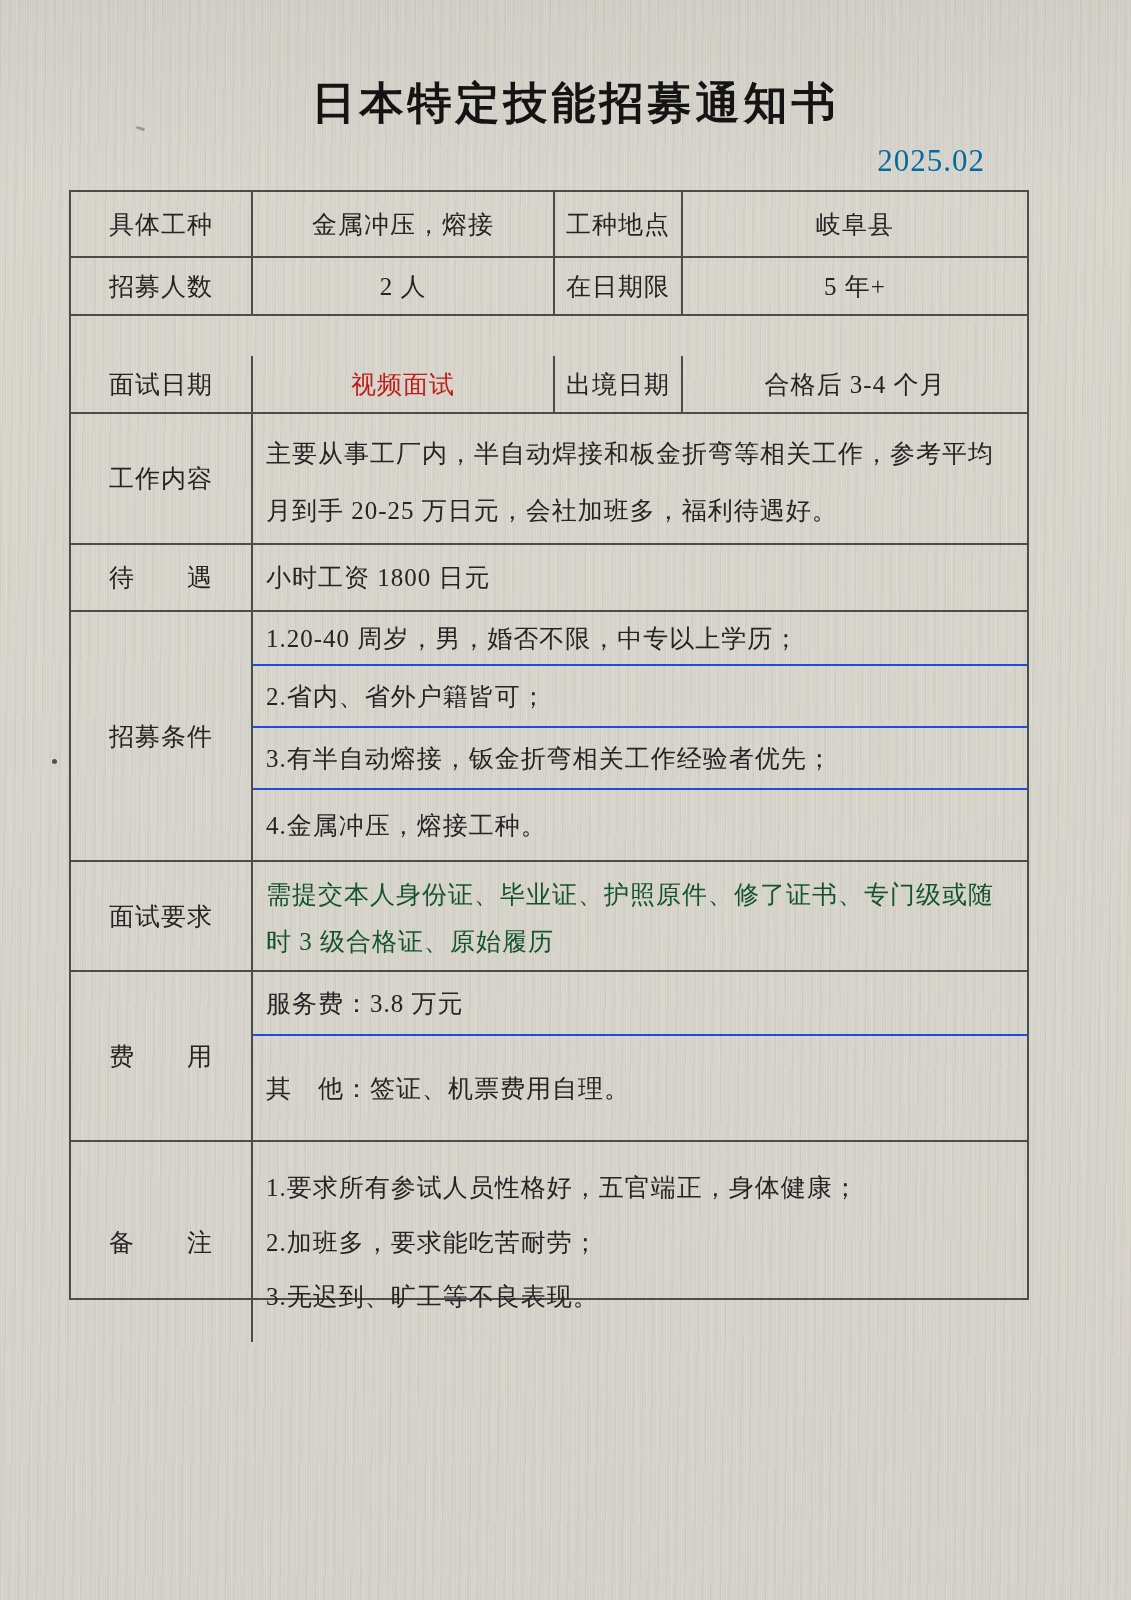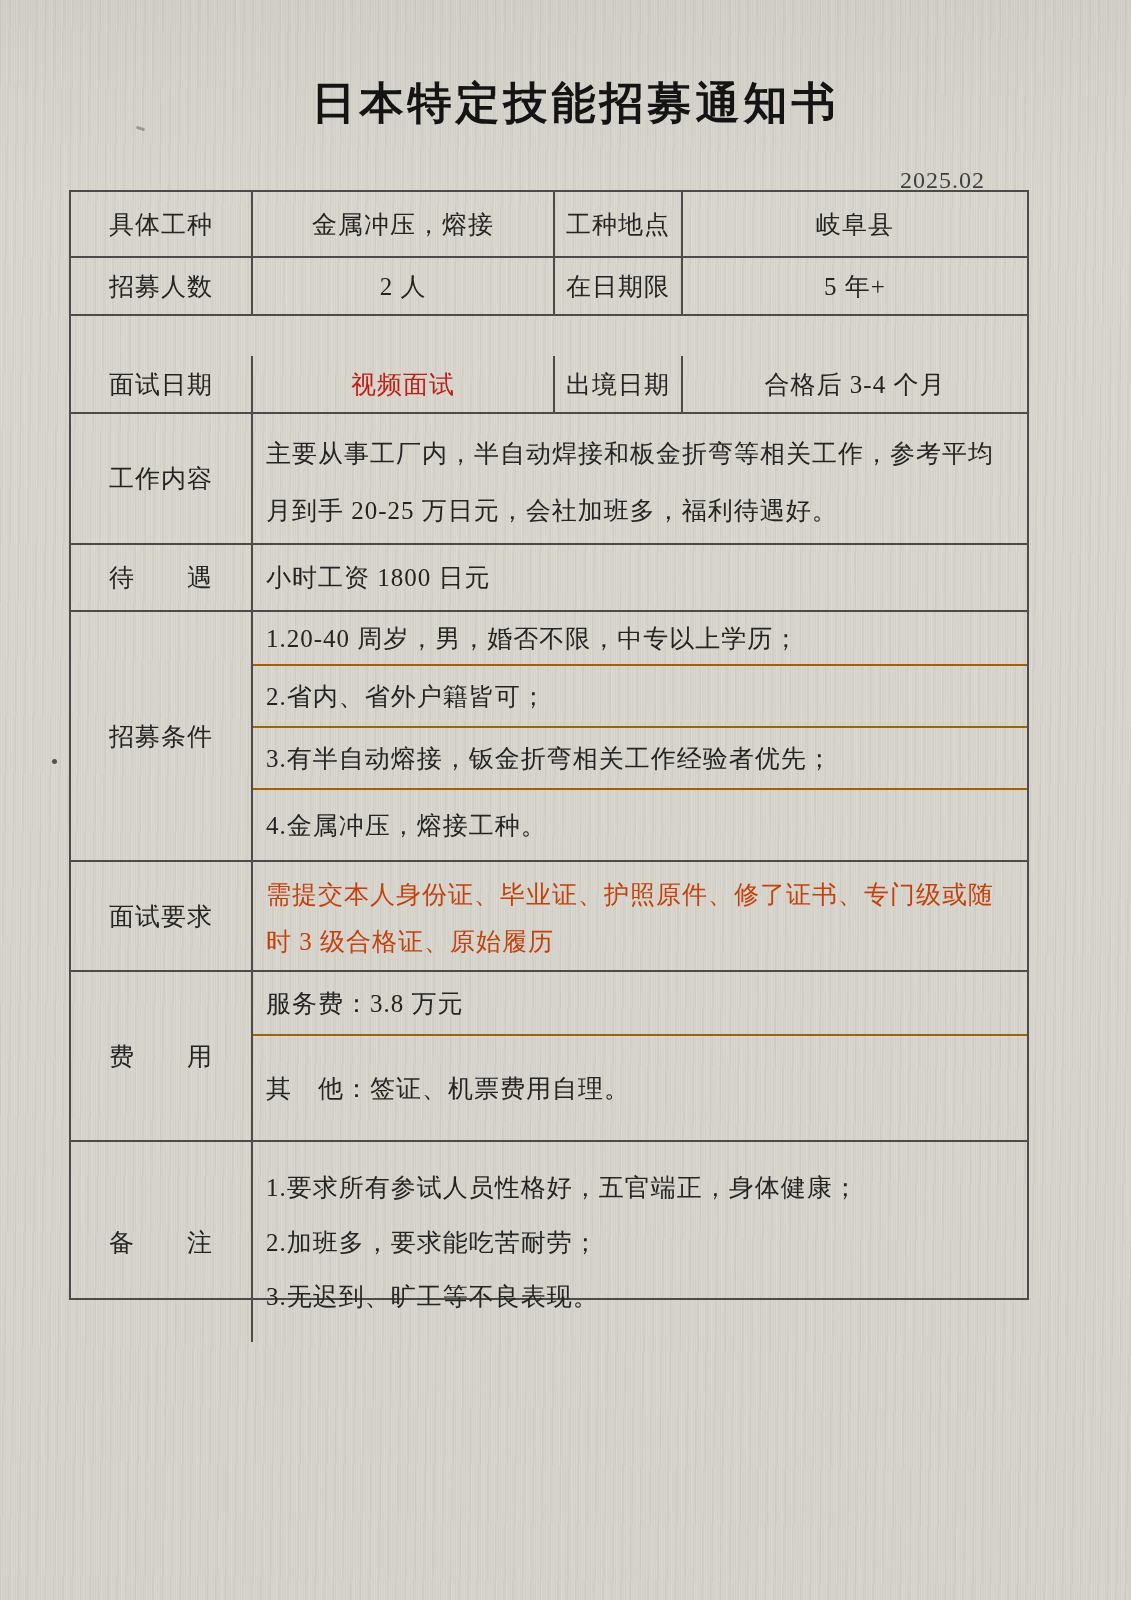--- a/index.html
+++ b/index.html
@@ -18,21 +18,21 @@
   }
   .sheet{ position:absolute; inset:0; }
 
   .title{
     position:absolute; top:74px; left:0; width:100%;
     text-align:center; font-size:44px; font-weight:700;
     letter-spacing:4px; color:#141414;padding-left:20px;
   }
   .datestamp{
     position:absolute; top:143px; right:146px;
-    font-size:24px; letter-spacing:1px; color:#404040;margin-top:24px;
+    font-size:31px; letter-spacing:1px; color:#0369a1;
   }
 
   .tbl{
     position:absolute; left:69px; top:190px; width:960px; height:1110px;
     border:2px solid #4b4b4b;
     font-size:25px; letter-spacing:1px;
   }
   .row{ display:flex; width:100%; border-bottom:2px solid #4b4b4b; }
   .row:last-child{ border-bottom:none; }
   .cell{ display:flex; align-items:center; min-width:0; }
@@ -43,27 +43,27 @@
   .c-val4{ flex:1; justify-content:center; text-align:center; }
   .c-merged{ flex:1; flex-direction:column; align-items:stretch; justify-content:center; }
 
   .h-r1{ height:66px; } .h-r2{ height:58px; } .h-r3{ height:58px;margin-top:40px; }
   .h-work{ height:131px; } .h-treat{ height:67px; }
   .h-cond{ height:250px; } .h-intv{ height:110px; }
   .h-fee{ height:170px; } .h-rem{ height:200px; }
 
   .pad-left{ padding-left:13px; }
   .work-text{ padding:6px 14px 0 13px; line-height:57px; }
-  .red{ color:#c2410c; }
+  .red{ color:#14532d; }
   .red-bold{ color:#bf1d18; font-weight:400; }
   .intv-text{ padding:4px 14px 0 13px; line-height:47px; }
 
   .stack{ display:flex; flex-direction:column; flex:1; align-items:stretch;justify-content:flex-end; }
   .sub{ display:flex; align-items:center; padding-left:13px; }
-  .sub + .sub{ border-top:2px solid #a16207; }
+  .sub + .sub{ border-top:2px solid #1d4ed8; }
   .s1{ height:52px; } .s2{ height:62px; } .s3{ height:62px; } .s4{ flex:1; }
   .f1{ height:62px; } .f2{ flex:1; }
 
   .rem-stack{ display:flex; flex-direction:column; flex:1; justify-content:space-evenly; padding:8px 14px 8px 13px; }
 
   .speck{ position:absolute; background:#55514a; border-radius:50%; }
   .speck-a{ left:52px; top:759px; width:5px; height:5px; }
   .speck-b{ left:136px; top:127px; width:9px; height:3px; opacity:.45; transform:rotate(18deg); border-radius:2px; }
 </style>
 </head>

